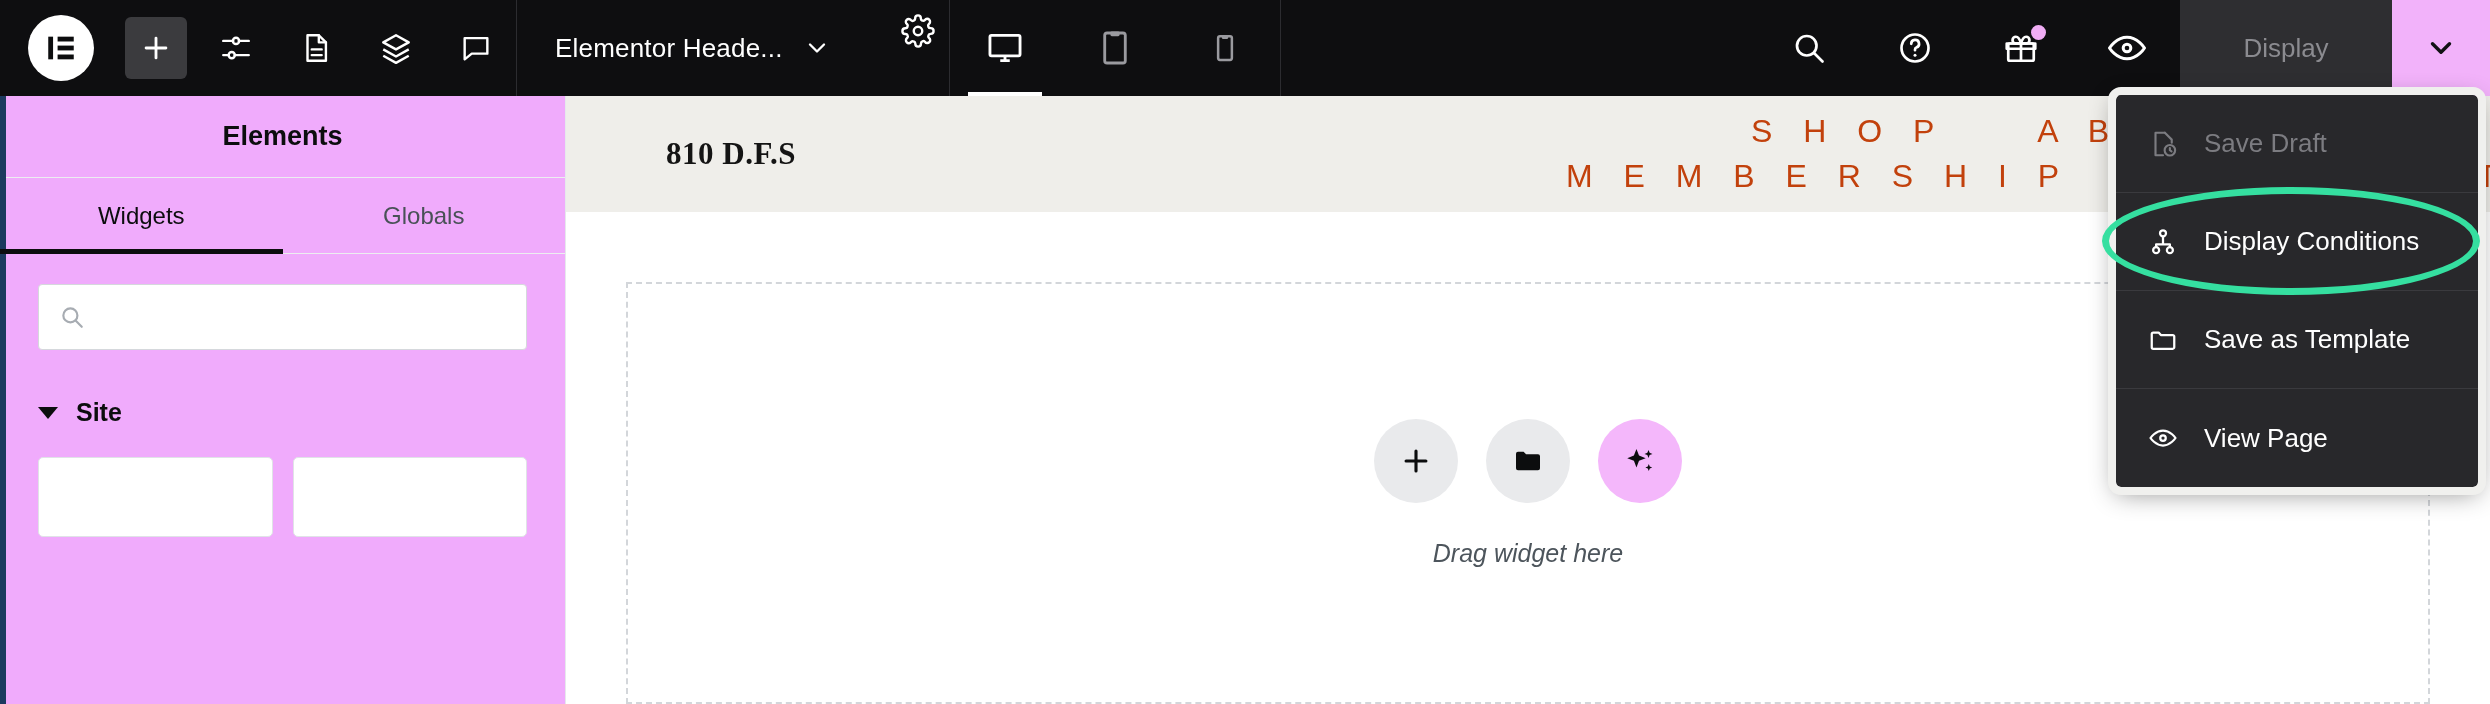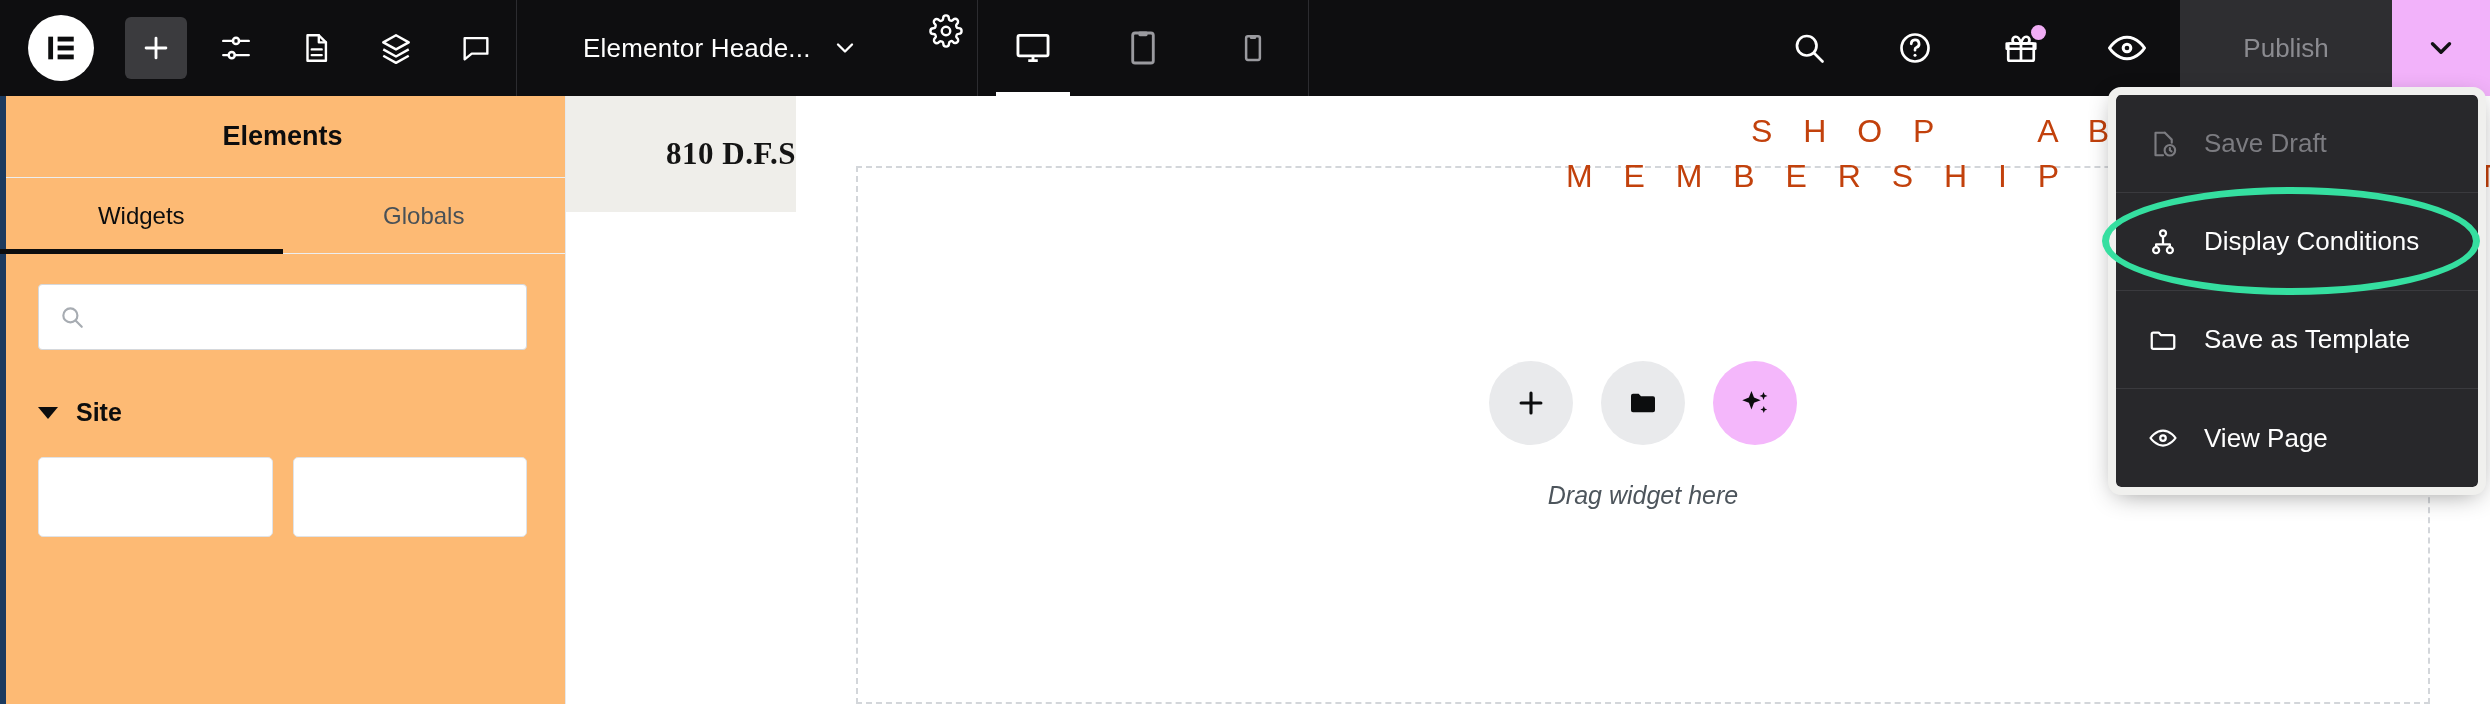--- a/index.html
+++ b/index.html
@@ -28,21 +28,21 @@
     cursor: pointer; border-radius: 6px; margin: 0 9px;
   }
   .tb-icon-btn.active-bg { background: #3b3b3e; }
   .tb-divider { width: 1px; background: #2c2c30; height: 96px; }
 
   .doc-title-wrap {
     display: flex; align-items: center; gap: 20px; padding: 0 38px; height: 100%;
     cursor: pointer;
   }
   .doc-title {
-    color: #ffffff; font-size: 26px; letter-spacing: .2px; white-space: nowrap; margin-left: 28px;
+    color: #ffffff; font-size: 26px; letter-spacing: .2px; white-space: nowrap;
   }
   .gear-btn { width: 62px; height: 62px; display:flex;align-items:center;justify-content:center;cursor:pointer; margin-left: 18px;}
 
   .device-group { display: flex; align-items: stretch; height: 100%; }
   .device-btn {
     width: 110px; height: 96px; display: flex; align-items: center; justify-content: center;
     cursor: pointer; position: relative;
   }
   .device-btn.active::after {
     content: ""; position: absolute; left: 18px; right: 18px; bottom: 0; height: 4px;
@@ -64,21 +64,21 @@
   .publish-arrow {
     width: 98px; background: #f2b2fa; display: flex; align-items: center; justify-content: center;
     cursor: pointer; height: 96px;
   }
 
   
   .body-row { display: flex; flex: 1 1 auto; min-height: 0; }
 
   
   .panel {
-    width: 566px; background: #fdba74; border-right: 1px solid #e6e9ec;
+    width: 566px; background: #f0abfc; border-right: 1px solid #e6e9ec;
     display: flex; flex-direction: column; position: relative; flex: 0 0 566px;
   }
   .panel-accent { position: absolute; left: 0; top: 0; bottom: 0; width: 6px; background: #1c3a5e; }
   .panel-header {
     height: 82px; display: flex; align-items: center; justify-content: center;
     font-size: 27px; font-weight: bold; color: #0c0d0e; border-bottom: 1px solid #eceef0;
   }
   .panel-tabs { display: flex; height: 76px; border-bottom: 1px solid #eceef0; }
   .panel-tab {
     flex: 1; display: flex; align-items: center; justify-content: center;
@@ -116,21 +116,21 @@
     width: 0; height: 0; border-left: 10px solid transparent; border-right: 10px solid transparent;
     border-top: 12px solid #0c0d0e;
   }
   .section-title { font-size: 25px; font-weight: bold; color: #0c0d0e; }
   .widget-grid { margin-top: 30px; display: flex; gap: 20px; }
   .widget-card {
     flex: 1; height: 80px; border: 1px solid #e0e3e7; border-radius: 5px; background: #fff;
   }
 
   
-  .canvas { flex: 1; background: #ffffff; display: flex; flex-direction: row; min-width: 0; position: relative; }
+  .canvas { flex: 1; background: #ffffff; display: flex; flex-direction: column; min-width: 0; position: relative; }
   .site-header {
     background: #efeeea; height: 116px; display: flex; align-items: center; padding: 0 0 0 100px;
     position: relative;
   }
   .site-logo { font-size: 31px; font-weight: bold; color: #141414; font-family: "Liberation Serif", serif; letter-spacing: .5px;}
   .site-nav {
     position: absolute; left: 1000px; top: 0; height: 116px; display: flex; flex-direction: column;
     justify-content: center; gap: 8px;
   }
   .nav-row { display: flex; gap: 92px; font-size: 32px; color: #c2410c; letter-spacing: 11px; }
@@ -287,21 +287,21 @@
         </svg>
         <span class="gift-dot"></span>
       </div>
       <div class="tb-icon-btn">
         <svg width="40" height="40" viewBox="0 0 24 24" fill="none" stroke="#ffffff" stroke-width="1.8" stroke-linejoin="round">
           <path d="M1.5 12S5.5 5.5 12 5.5 22.5 12 22.5 12 18.5 18.5 12 18.5 1.5 12 1.5 12z"></path>
           <circle cx="12" cy="12" r="2.3"></circle>
         </svg>
       </div>
 
-      <div class="publish-btn">Publish</div>
+      <div class="publish-btn">Display</div>
       <div class="publish-arrow">
         <svg width="34" height="34" viewBox="0 0 24 24" fill="none" stroke="#121214" stroke-width="2.4" stroke-linecap="round" stroke-linejoin="round">
           <path d="M6 9l6 6 6-6"></path>
         </svg>
       </div>
     </div>
   </div>
 
   <div class="body-row">
 

